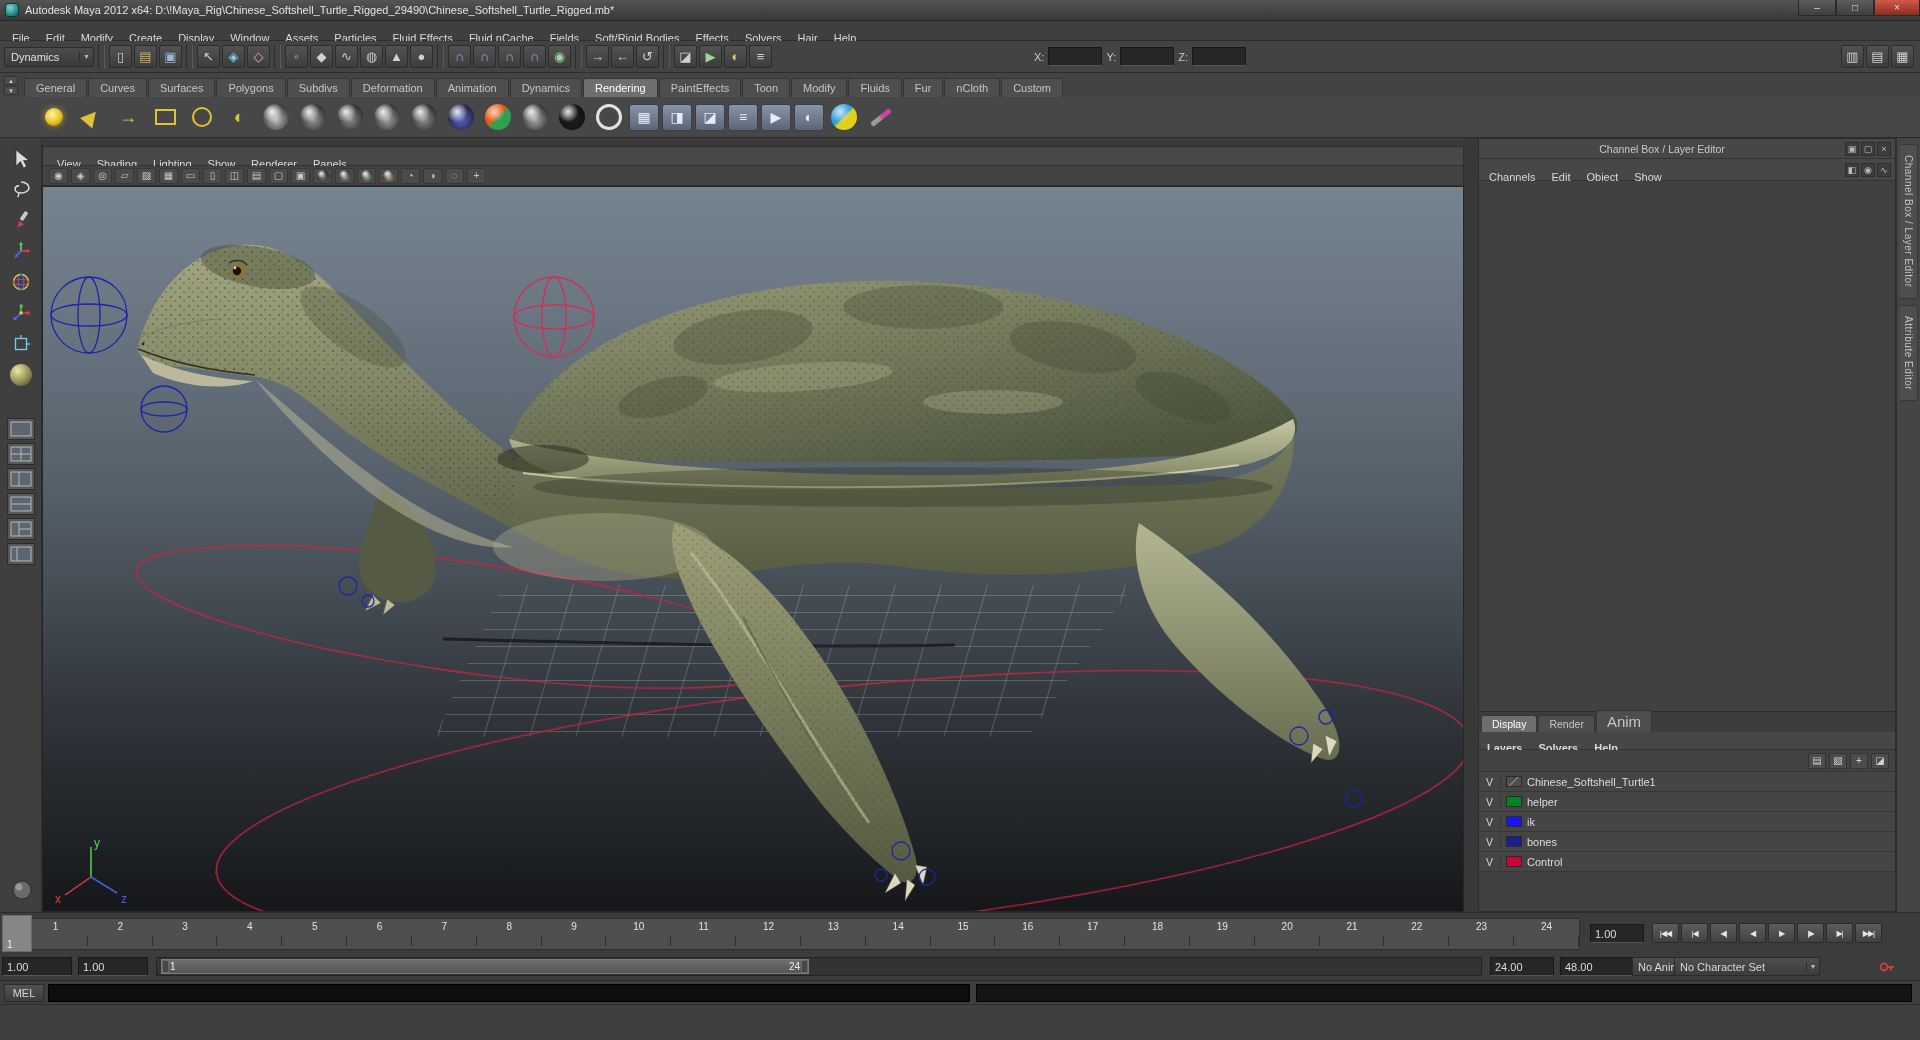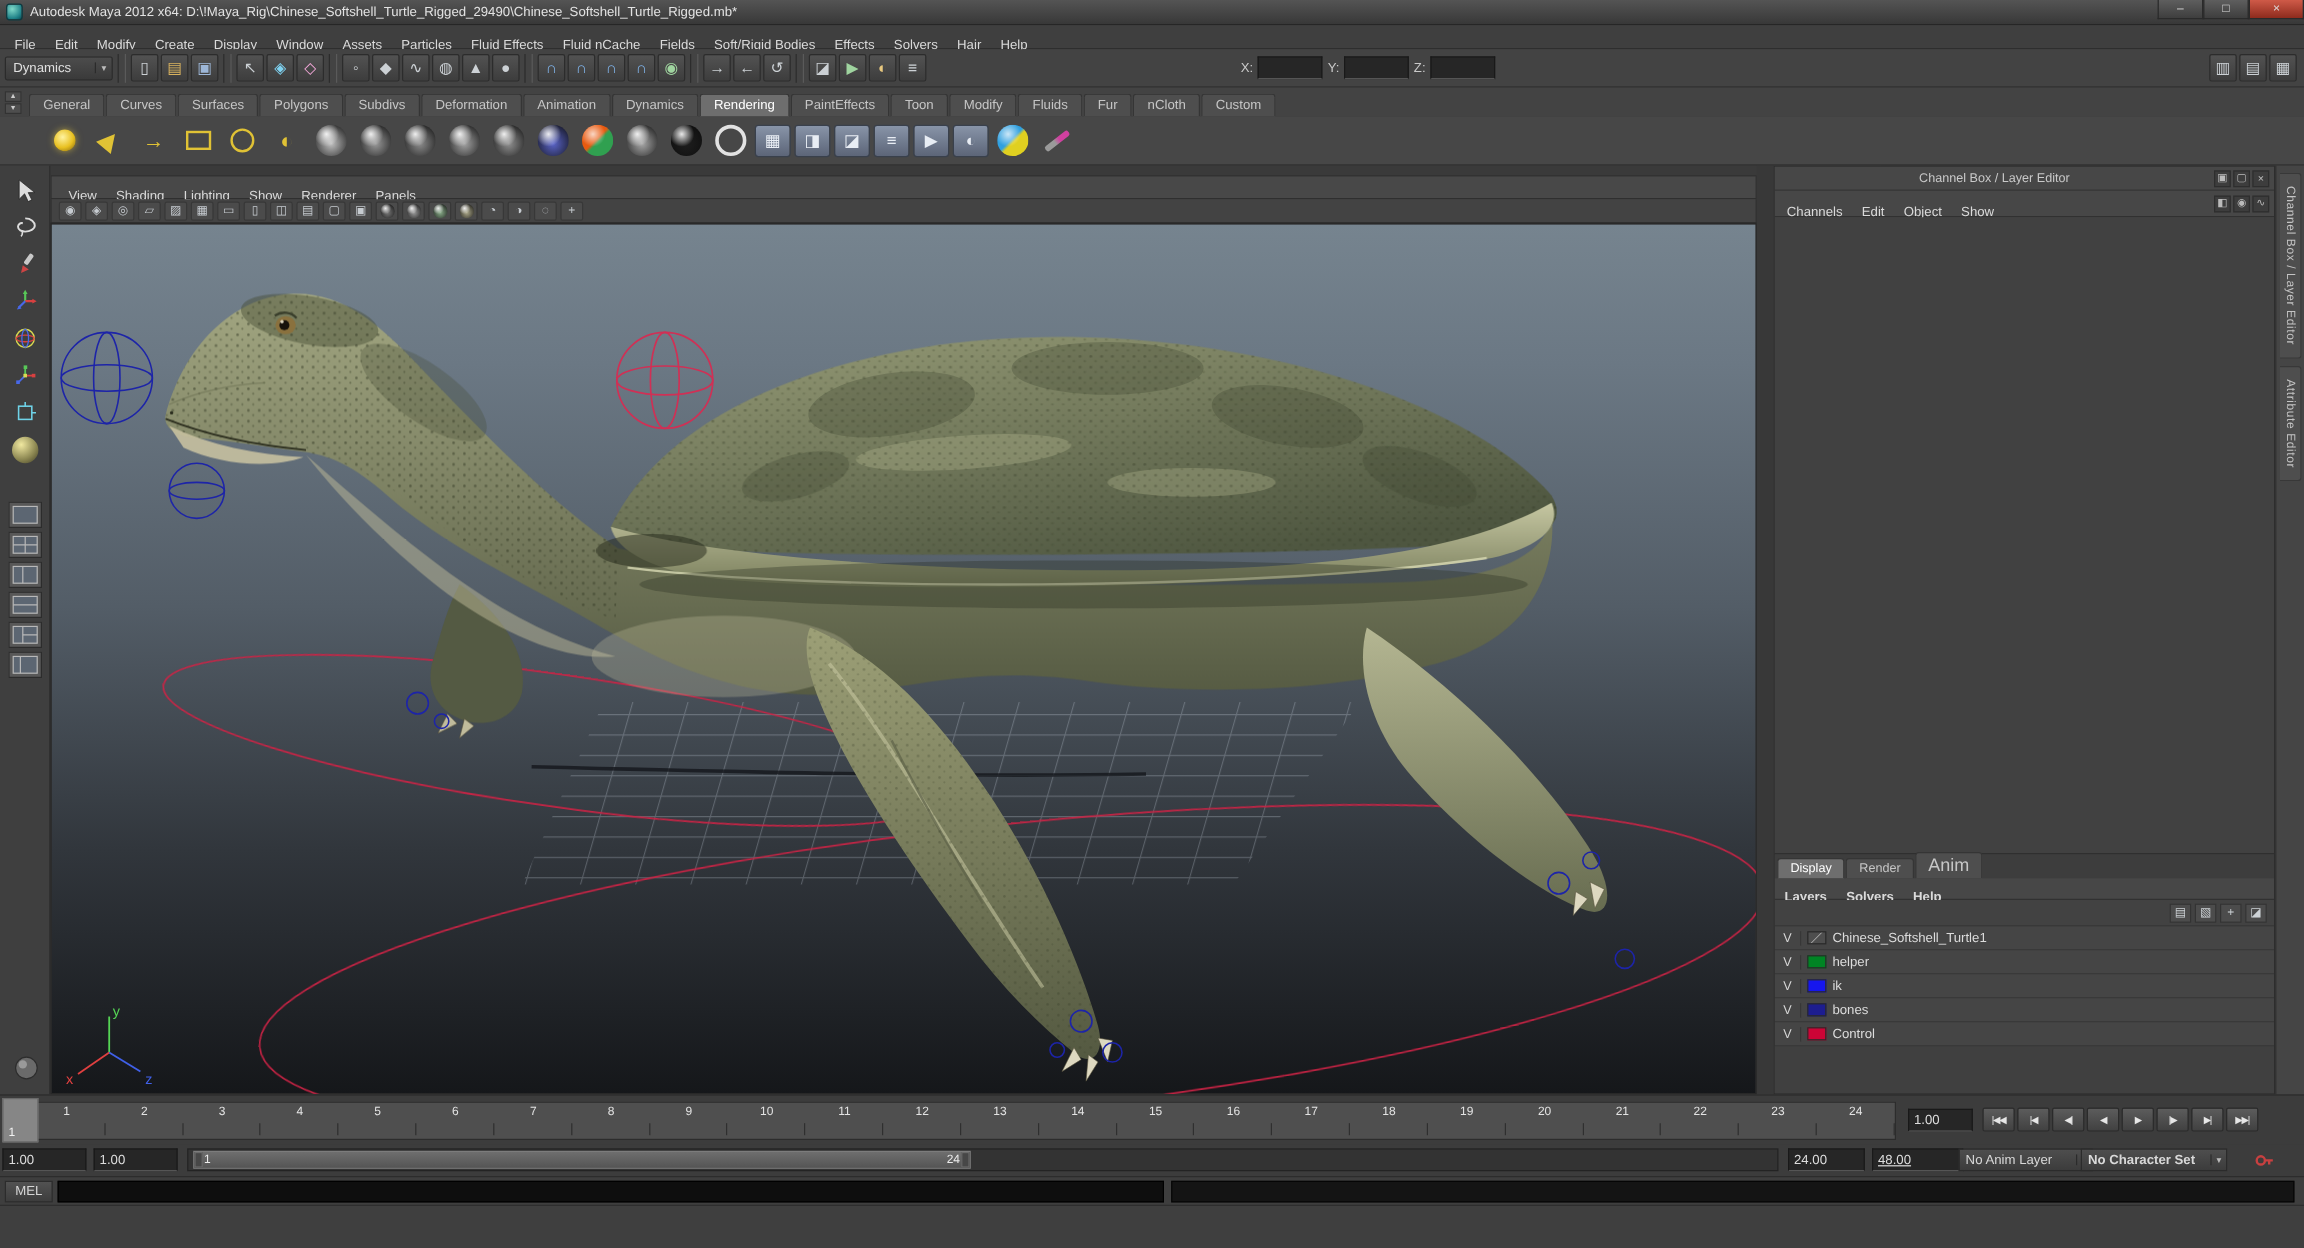--- a/index.html
+++ b/index.html
@@ -703,26 +703,26 @@
   <div class="abs rangeslider">
     <input class="rsfield" style="left: 2px; width: 70px;" value="1.00">
     <input class="rsfield" style="left: 78px; width: 70px;" value="1.00">
     <div class="rstrack">
       <div class="rsinner">
         <span>1</span>
         <span>24</span>
       </div>
     </div>
     <input class="rsfield" style="left: 1490px; width: 64px;" value="24.00">
-    <input class="rsfield" style="left: 1560px; width: 76px; text-decoration: underline;" value="48.00">
+    <input class="rsfield" style="left: 1560px; width: 76px;" value="48.00">
     <div class="ddown" style="left:1632px;width:112px;">
       <span class="txt">No Anim Layer</span>
       <span class="arr">▾</span>
     </div>
-    <div class="ddown" style="left:1734px;width:122px;font-weight:bold;">
+    <div class="ddown" style="left:1674px;width:146px;">
       <span class="txt">No Character Set</span>
       <span class="arr">▾</span>
     </div>
     <span class="abs" style="left:1878px;top:4px;">
       <svg width="18" height="17">
           <circle cx="6" cy="9" r="3.4" fill="none" stroke="#c84040" stroke-width="2"></circle>
           <path d="M9.5,9 H16 M13,9 V12.5" stroke="#c84040" stroke-width="2" fill="none"></path>
         </svg>
     </span>
   </div>

